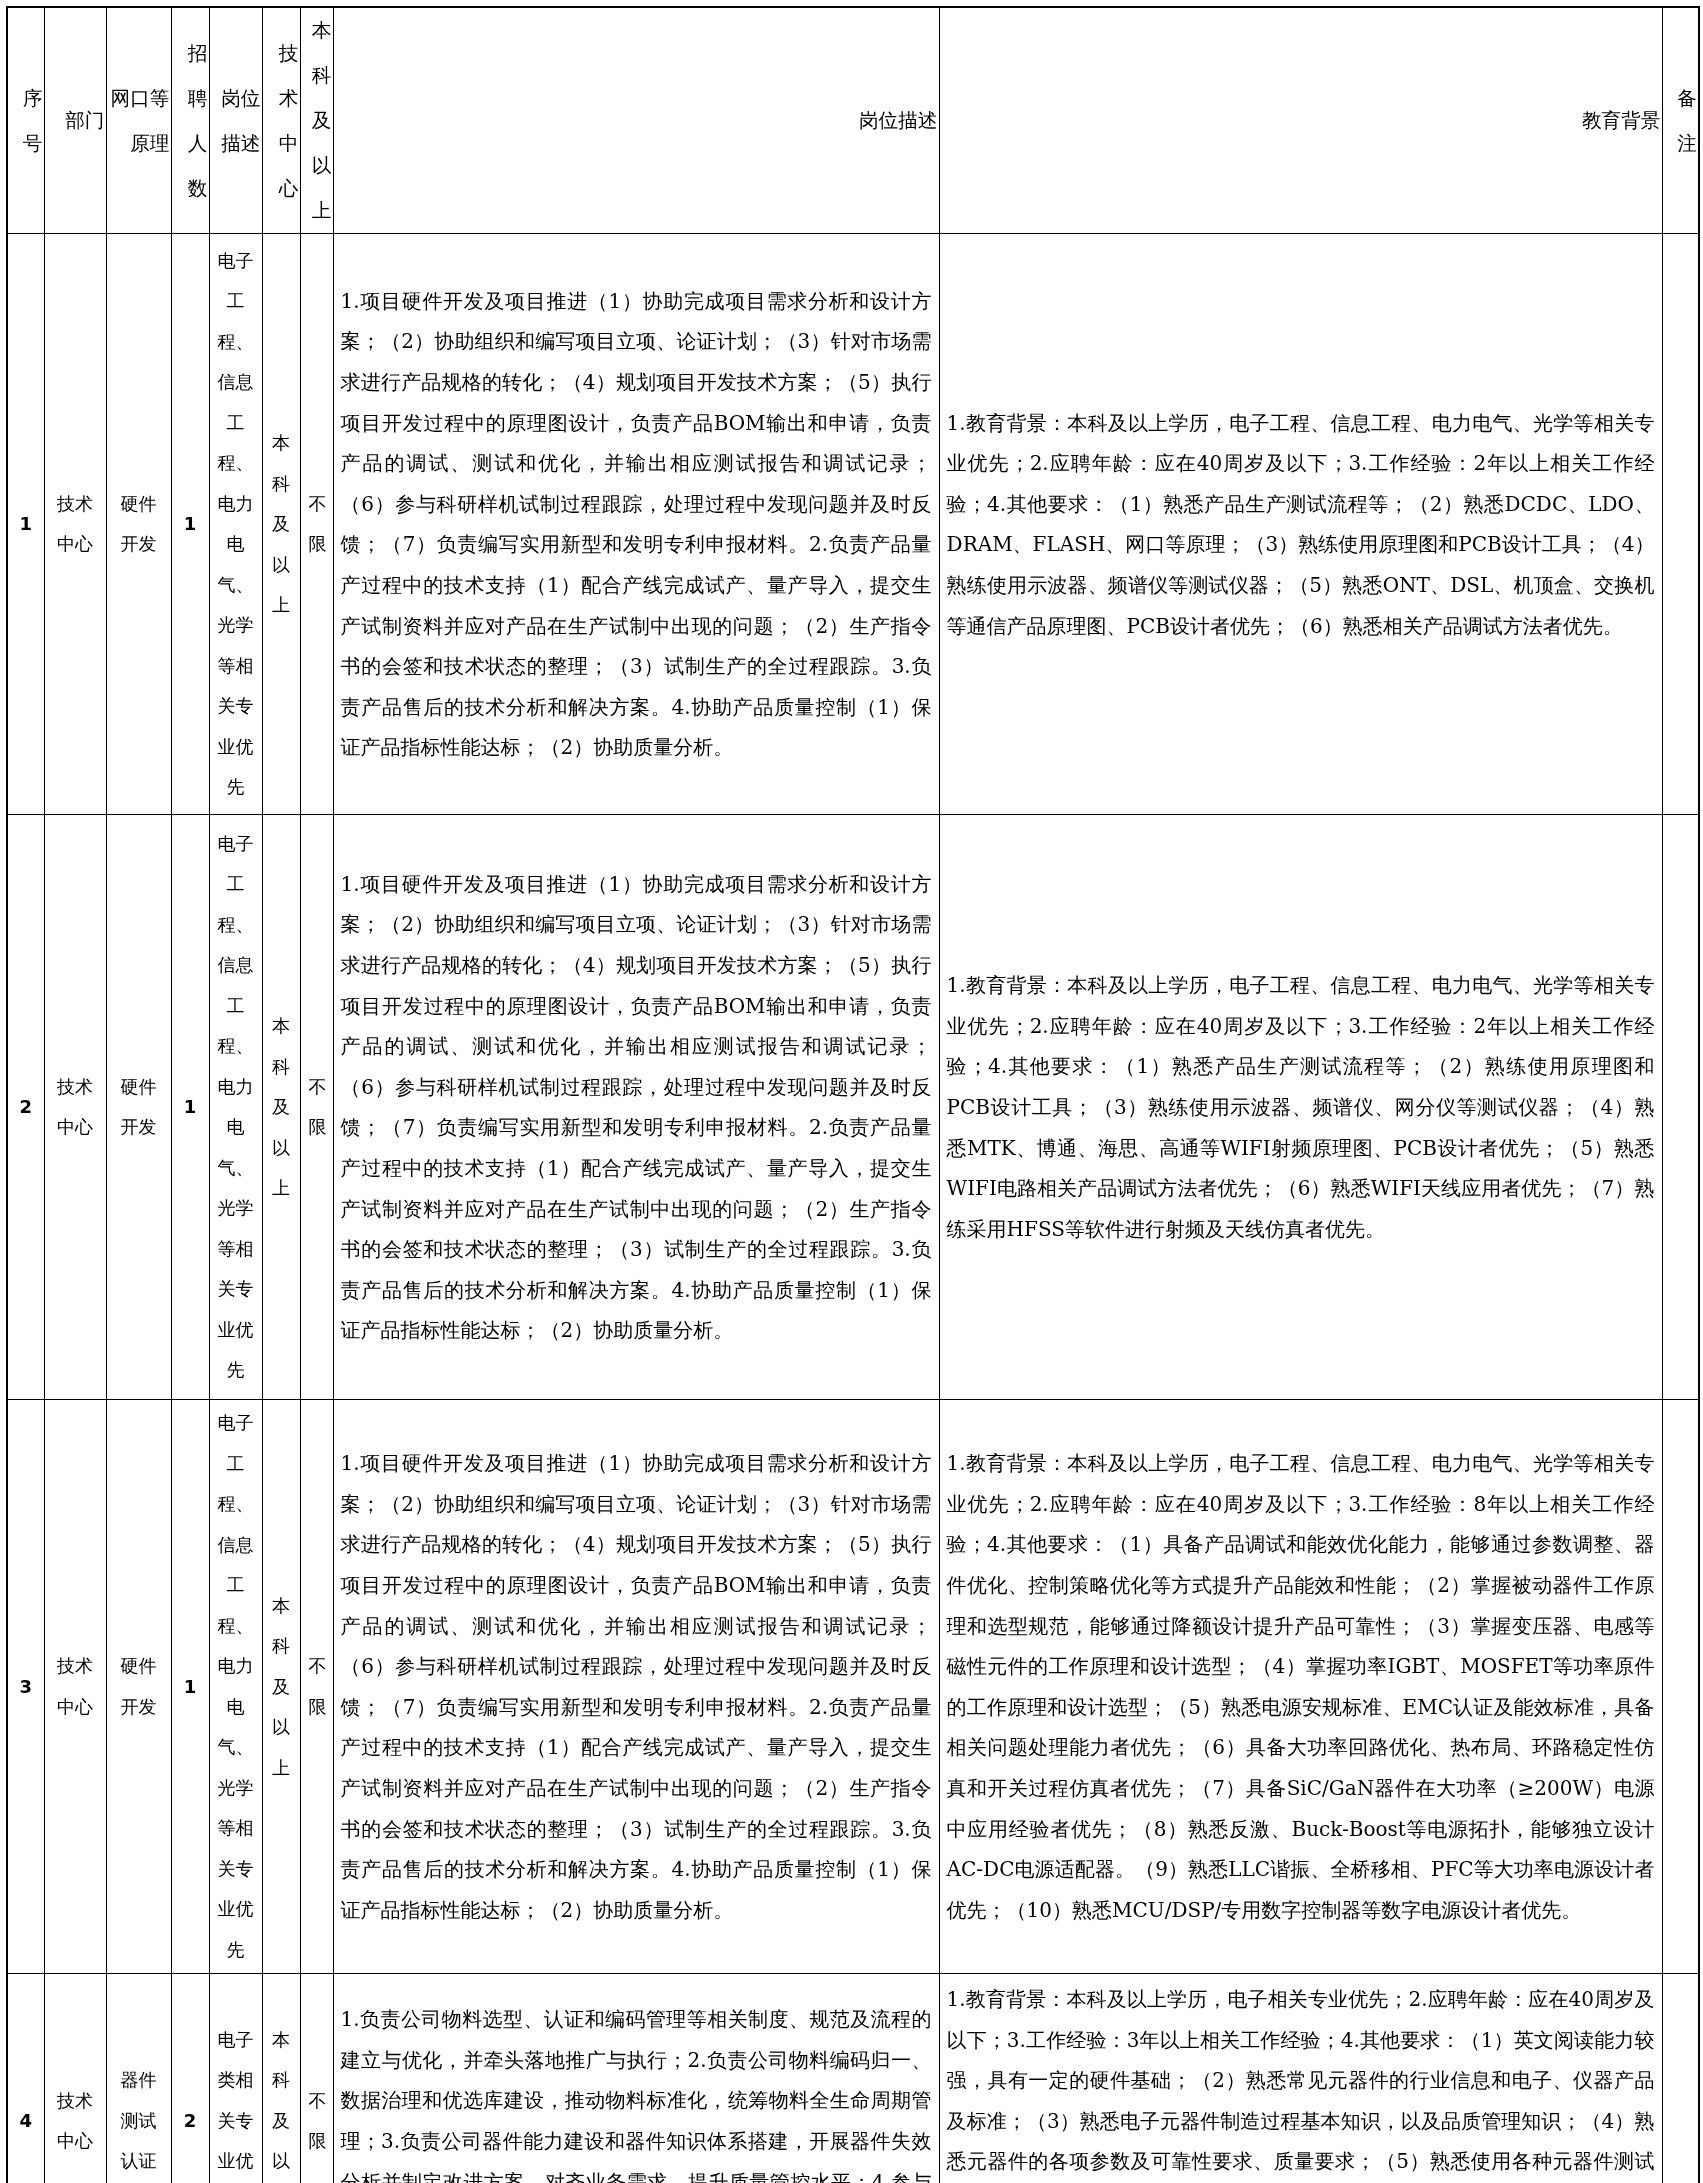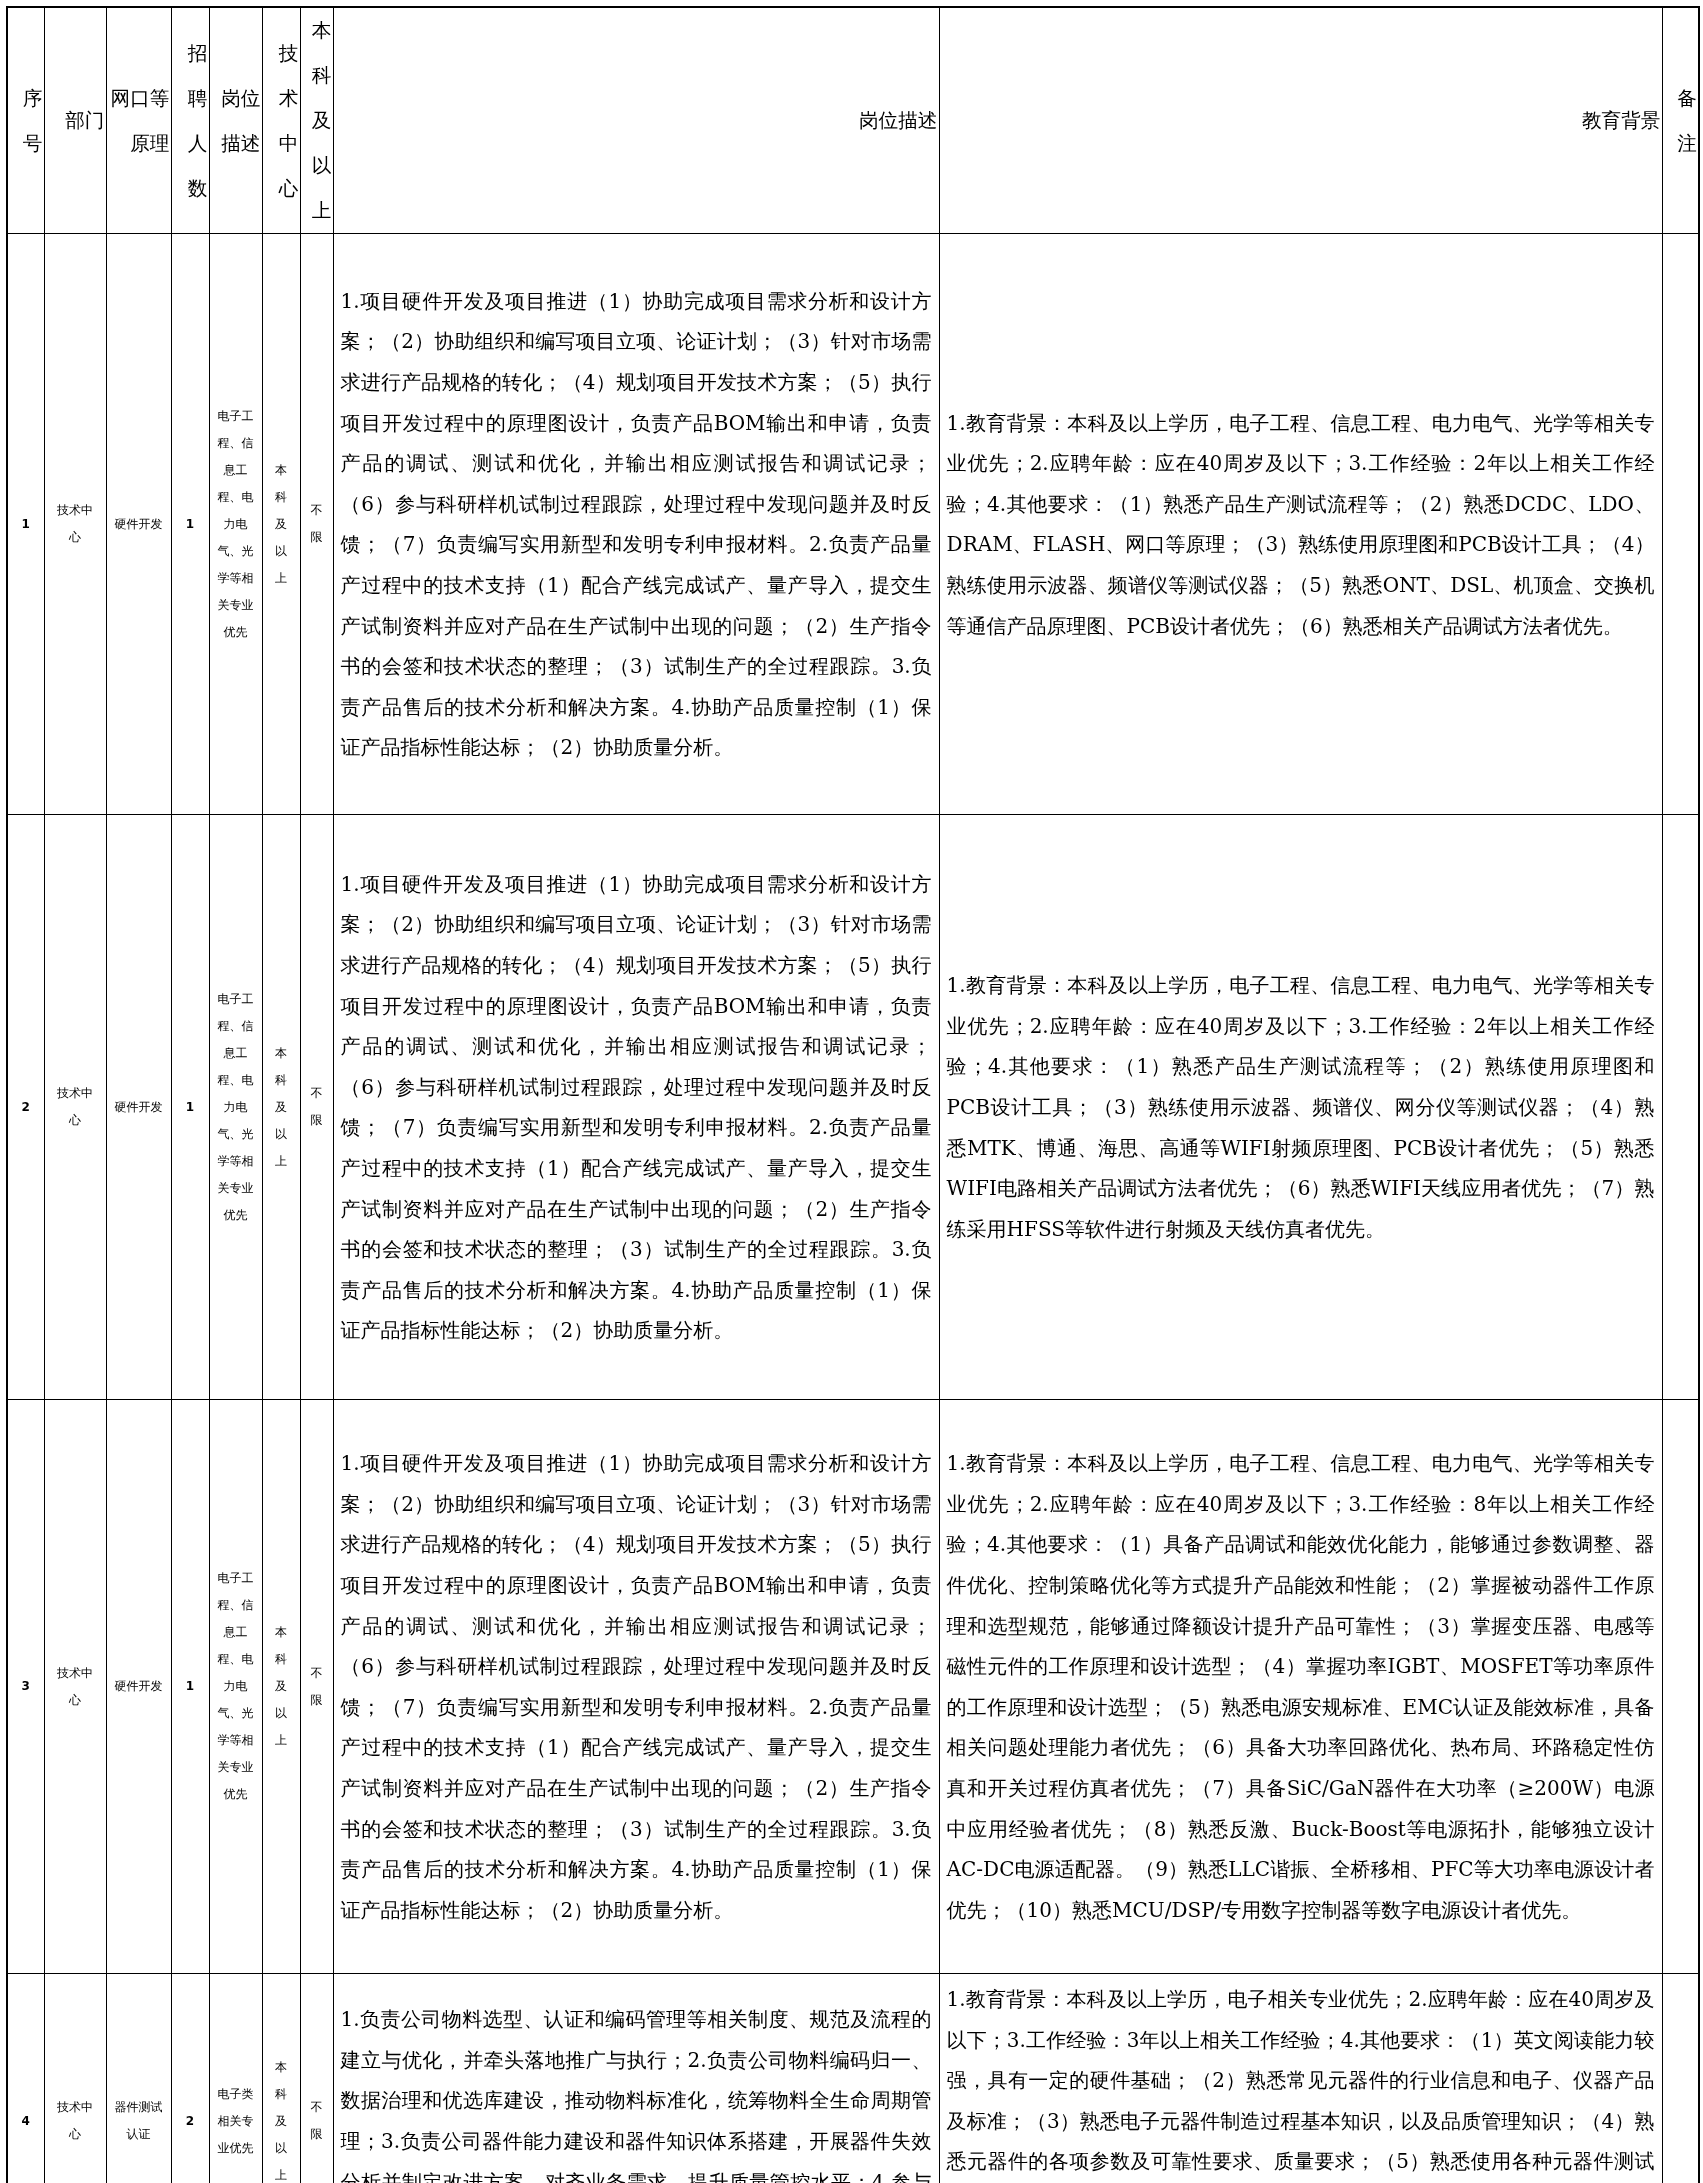--- a/index.html
+++ b/index.html
@@ -41,21 +41,21 @@
     padding: 0 1.2px;
   }
   
   tr.r1 { height: 581px; }
   tr.r2 { height: 585px; }
   tr.r3 { height: 574px; }
   tr.r4 { height: 254px; }
   td.center {
     text-align: center;
     vertical-align: middle;
-    font-size: 12px;
+    font-size: 18px;
     line-height: 2.25;
     padding: 0 8px;
   }
   td.num {
     font-weight: bold;
     font-family: "DejaVu Sans", "Liberation Sans", sans-serif;
   }
   td.text {
     text-align: justify;
     vertical-align: middle;

